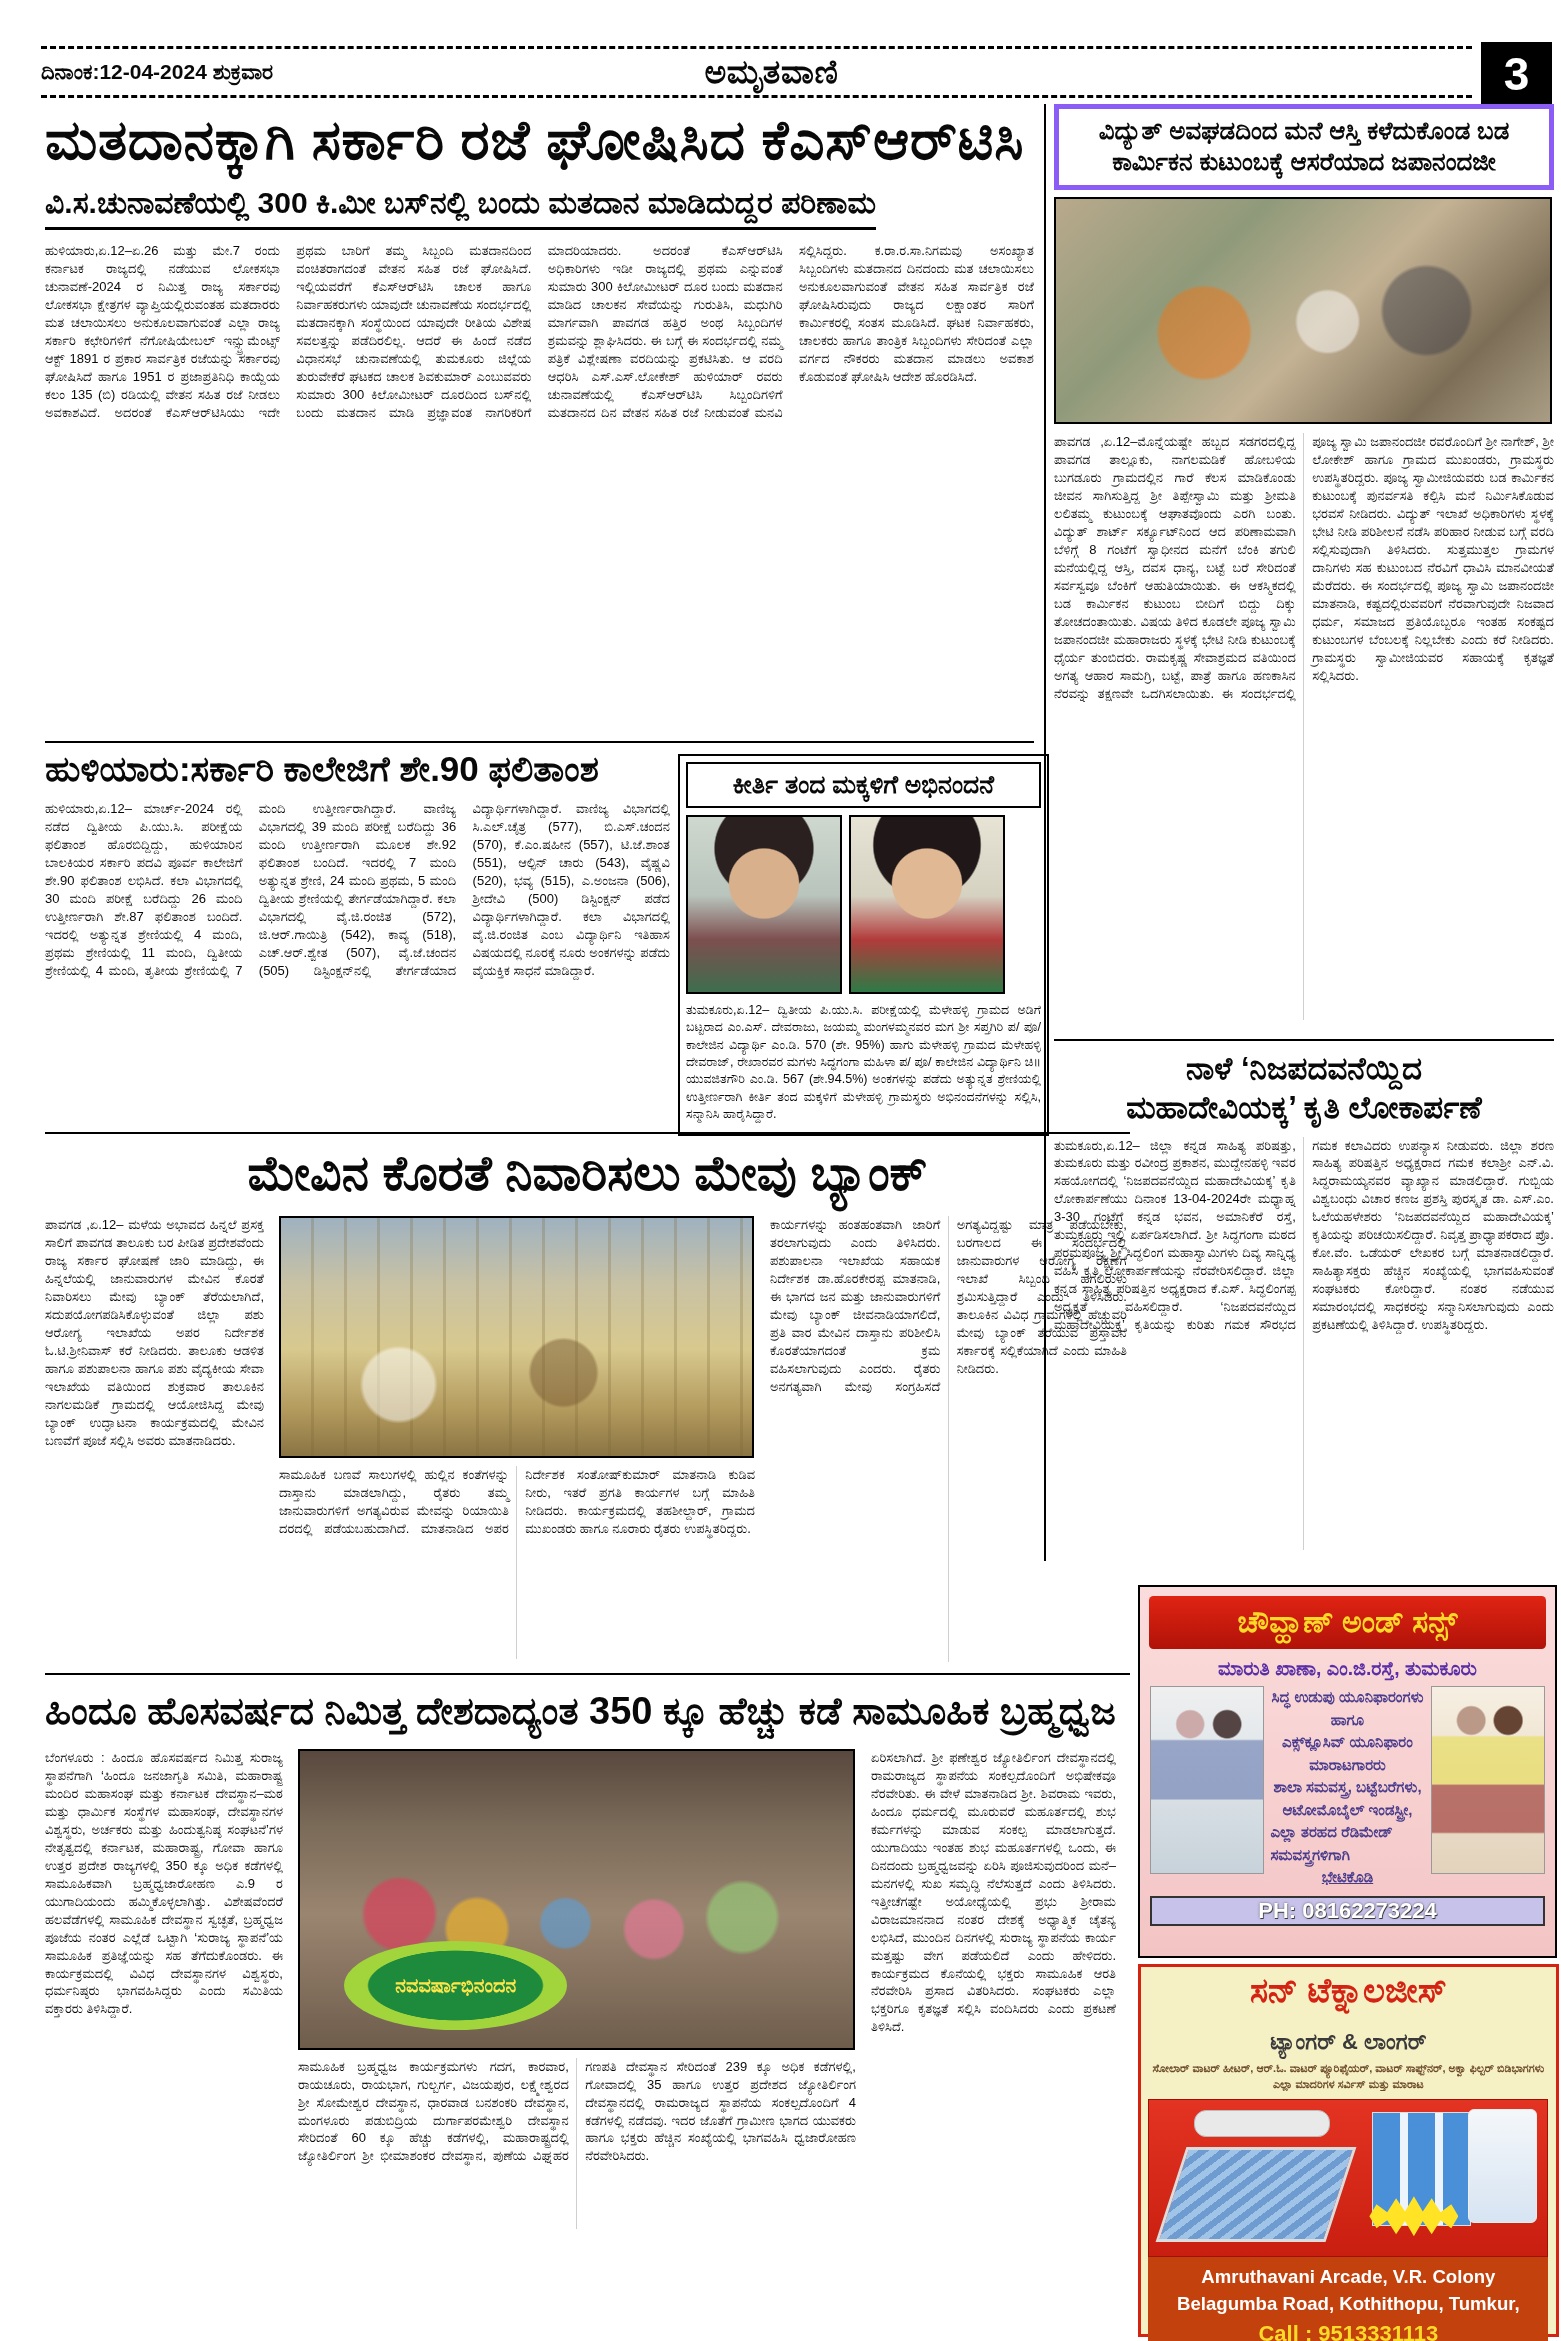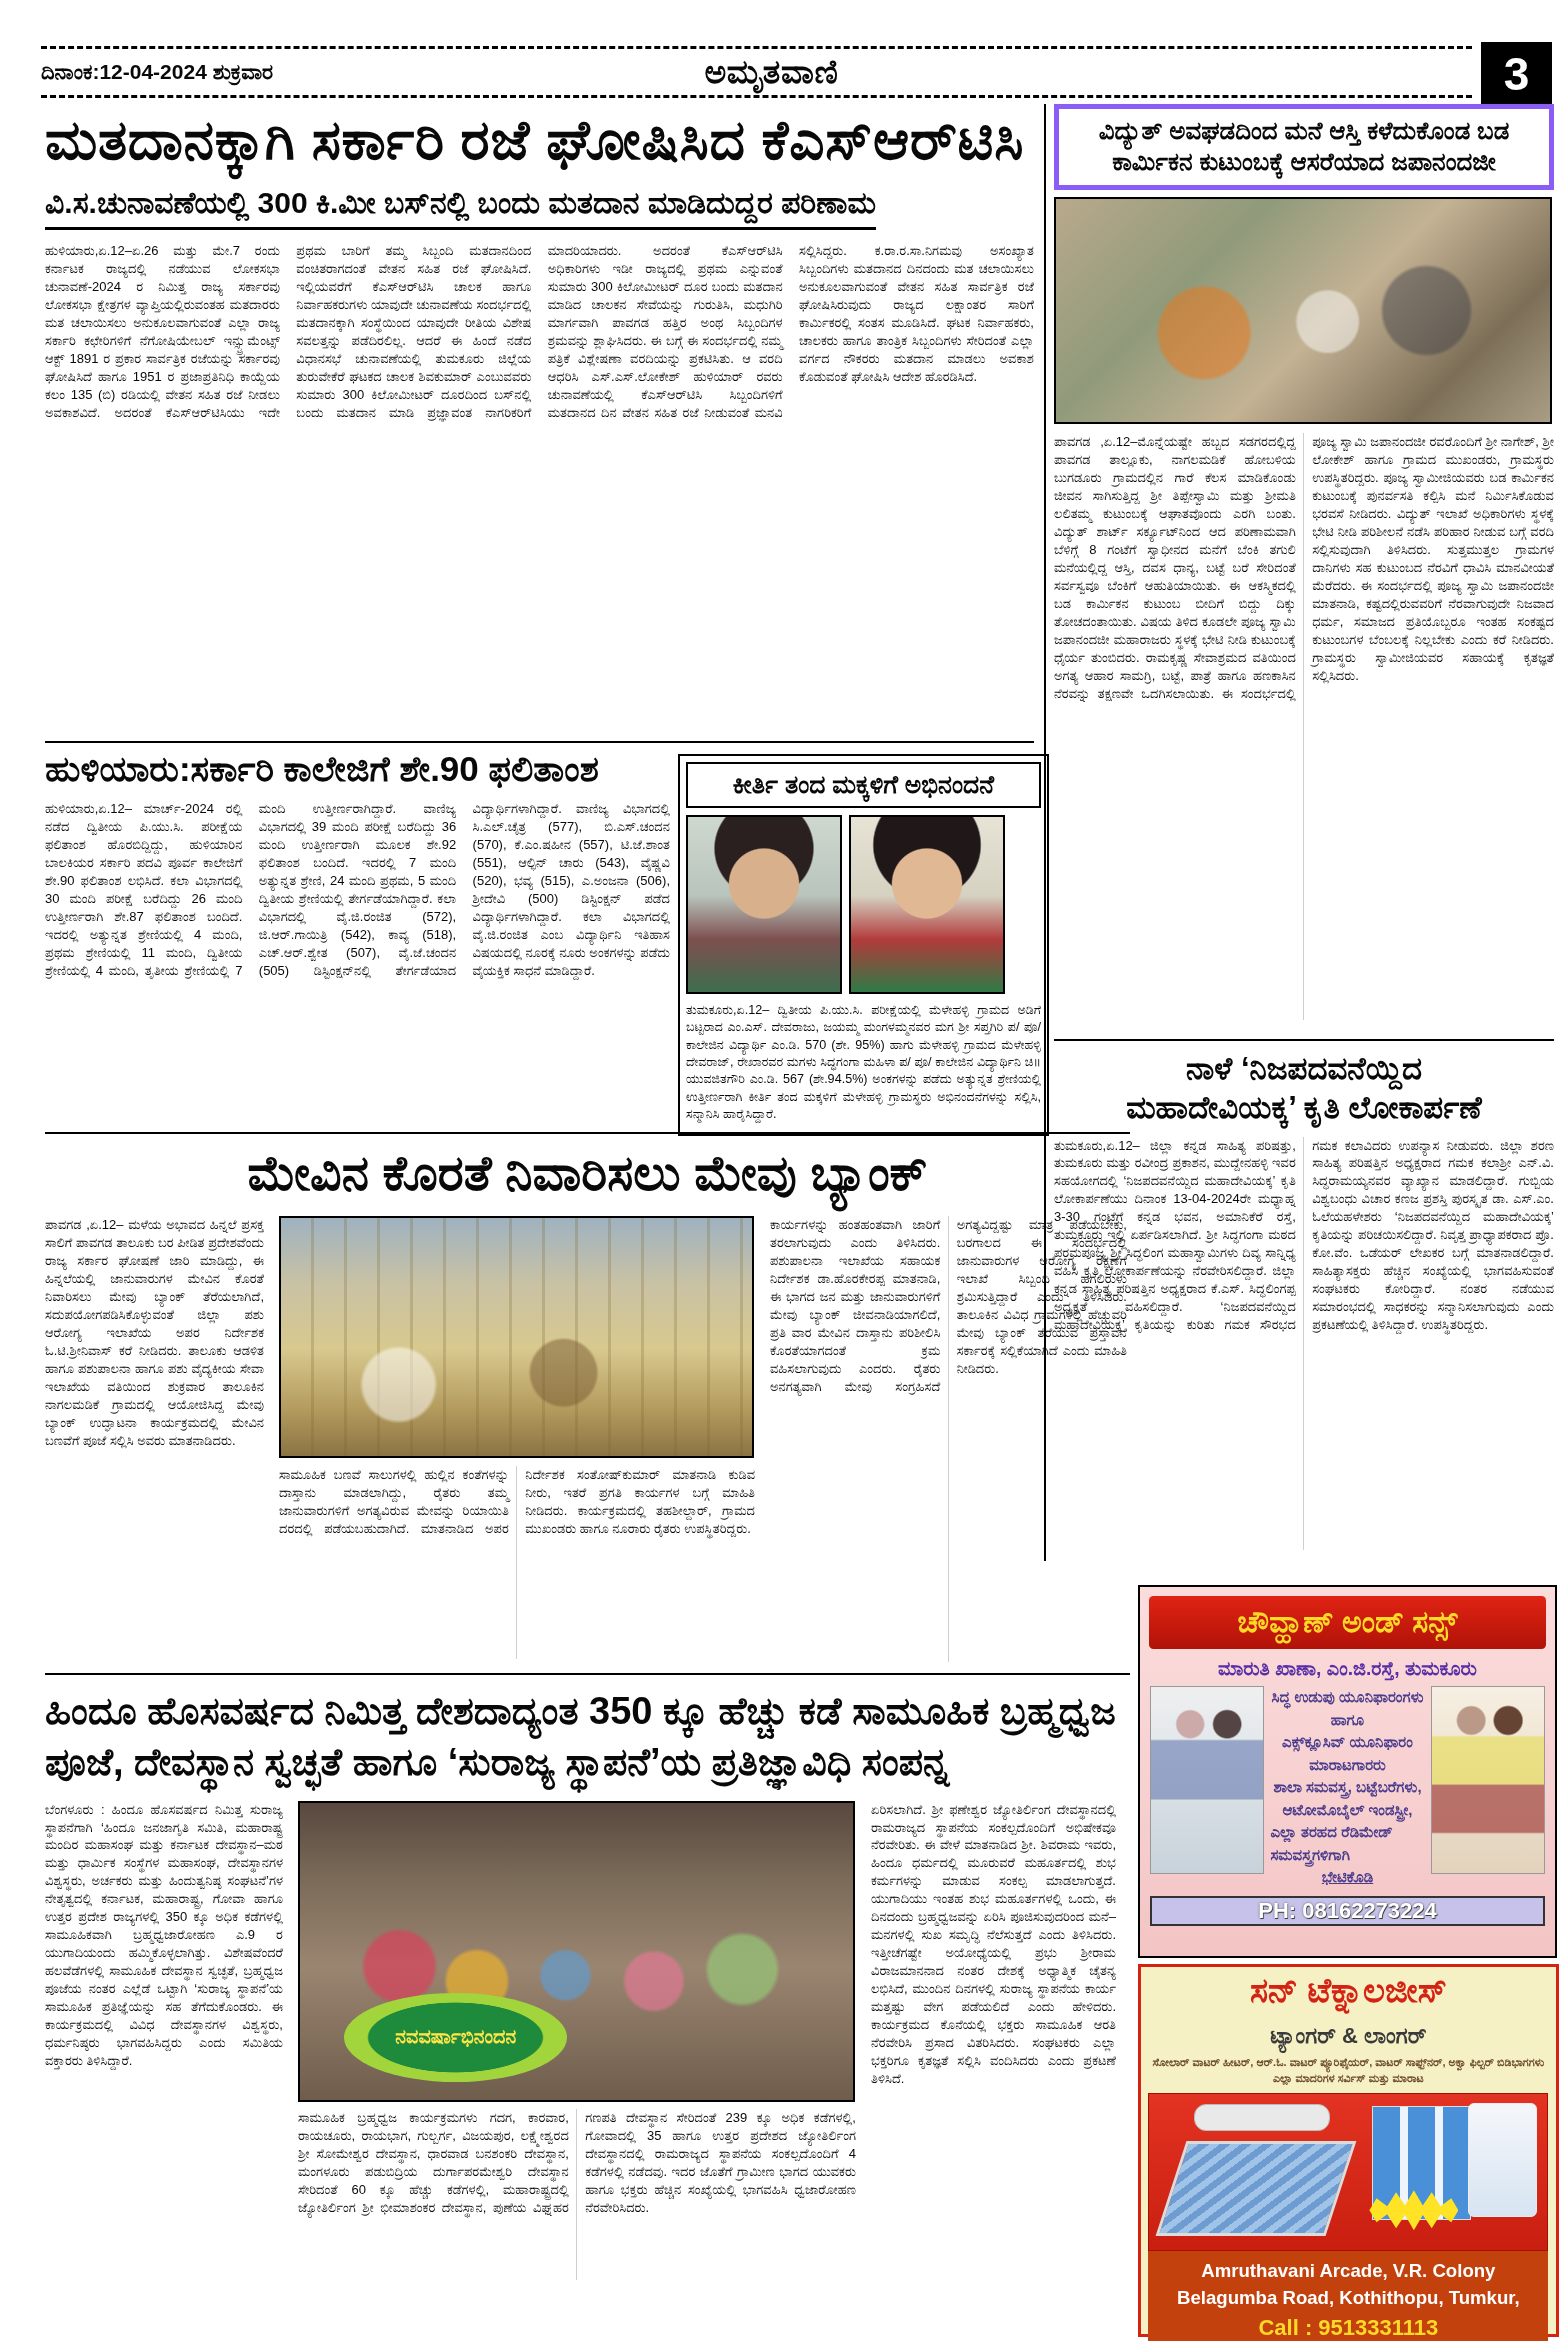--- a/index.html
+++ b/index.html
@@ -70,21 +70,21 @@
                         linear-gradient(180deg,transparent 28%,rgba(90,110,170,.55) 29% 60%,transparent 61%);}
   .kid-photo2{background:linear-gradient(180deg,#f6efe2 0%,#efe3cf 40%,#e3d3bd 100%);}
   .kid-photo2::after{background:radial-gradient(circle at 35% 18%,#b98 0 8%,transparent 9%),
                         radial-gradient(circle at 68% 18%,#643 0 8%,transparent 9%),
                         linear-gradient(180deg,transparent 26%,rgba(230,220,90,.65) 27% 52%,rgba(150,40,40,.6) 53% 78%,transparent 79%);}
   .ad1-lines{flex:1;font-size:15px;font-weight:bold;color:#4a3c8c;text-align:center;line-height:1.5;}
   .ad1-phone{margin:7.4px 10.4px;background:#c6c2ea;border:2.2px solid #333;color:#fff;
              font-size:22px;font-weight:bold;text-align:center;padding:0 3px;text-shadow:0 0 2.2px #555,0.7px 0.7px 0 #333;}
   .ad2{border:3px solid #d42313;background:#f6f0c5;padding:6px 7.4px;}
   .ad2-title{color:#d42313;font-size:34px;font-weight:bold;text-align:center;line-height:1.05;}
-  .ad2-sub{color:#3a3a3a;font-size:22px;font-weight:bold;text-align:center;margin-top:14px;}
+  .ad2-sub{color:#3a3a3a;font-size:22px;font-weight:bold;text-align:center;margin-top:20px;}
   .ad2-desc{font-size:11px;color:#6b4a2a;text-align:center;margin:6px 1.5px;line-height:1.45;font-weight:bold;}
   .ad2-visual{height:156px;background:linear-gradient(180deg,#e33322,#c91f10);position:relative;border:1.5px solid #a01005;}
   .ad2-visual .panel{position:absolute;left:22px;bottom:13.4px;width:164px;height:89px;
              background:repeating-linear-gradient(135deg,#9fc4e8 0 7.4px,#6f9cd0 7.4px 15px);border:3px solid #dcdcdc;transform:skewX(-18deg);}
   .ad2-visual .tank{position:absolute;left:45px;top:10.4px;width:134px;height:25px;background:#e9e9e9;border-radius:12px;border:1.5px solid #bbb;}
   .ad2-visual .filters{position:absolute;left:223px;top:12px;width:97px;height:112px;
              background:linear-gradient(90deg,#4a90d9 0 28%,#eef4fb 28% 36%,#4a90d9 36% 64%,#eef4fb 64% 72%,#4a90d9 72% 100%);border:1.5px solid #ddd;}
   .ad2-visual .ro{position:absolute;right:10.4px;top:9px;width:67px;height:112px;background:linear-gradient(180deg,#f4f7fa,#d7e4f2);border:1.5px solid #eee;border-radius:6px;}
   .ad2-visual .star{position:absolute;right:89px;bottom:19.3px;width:89px;height:40px;background:#ffe324;
              clip-path:polygon(0 50%,8% 20%,20% 40%,30% 5%,40% 38%,50% 0,60% 38%,70% 5%,80% 40%,92% 20%,100% 50%,92% 80%,80% 60%,70% 95%,60% 62%,50% 100%,40% 62%,30% 95%,20% 60%,8% 80%);}
@@ -148,21 +148,20 @@
         <div class="hay-photo" style="width:471px;height:238px;"></div>
         <div class="body-txt cols2" style="margin-top:7.4px;height:193px;overflow:hidden;">ಸಾಮೂಹಿಕ ಬಣವೆ ಸಾಲುಗಳಲ್ಲಿ ಹುಲ್ಲಿನ ಕಂತೆಗಳನ್ನು ದಾಸ್ತಾನು ಮಾಡಲಾಗಿದ್ದು, ರೈತರು ತಮ್ಮ ಜಾನುವಾರುಗಳಿಗೆ ಅಗತ್ಯವಿರುವ ಮೇವನ್ನು ರಿಯಾಯಿತಿ ದರದಲ್ಲಿ ಪಡೆಯಬಹುದಾಗಿದೆ. ಮಾತನಾಡಿದ ಅಪರ ನಿರ್ದೇಶಕ ಸಂತೋಷ್‌ಕುಮಾರ್ ಮಾತನಾಡಿ ಕುಡಿವ ನೀರು, ಇತರೆ ಪ್ರಗತಿ ಕಾರ್ಯಗಳ ಬಗ್ಗೆ ಮಾಹಿತಿ ನೀಡಿದರು. ಕಾರ್ಯಕ್ರಮದಲ್ಲಿ ತಹಶೀಲ್ದಾರ್, ಗ್ರಾಮದ ಮುಖಂಡರು ಹಾಗೂ ನೂರಾರು ರೈತರು ಉಪಸ್ಥಿತರಿದ್ದರು.</div>
       </div>
       <div class="body-txt cols2" style="width:357px;height:446px;overflow:hidden;">ಕಾರ್ಯಗಳನ್ನು ಹಂತಹಂತವಾಗಿ ಜಾರಿಗೆ ತರಲಾಗುವುದು ಎಂದು ತಿಳಿಸಿದರು. ಪಶುಪಾಲನಾ ಇಲಾಖೆಯ ಸಹಾಯಕ ನಿರ್ದೇಶಕ ಡಾ.ಹೊರಕೇರಪ್ಪ ಮಾತನಾಡಿ, ಈ ಭಾಗದ ಜನ ಮತ್ತು ಜಾನುವಾರುಗಳಿಗೆ ಮೇವು ಬ್ಯಾಂಕ್ ಜೀವನಾಡಿಯಾಗಲಿದೆ, ಪ್ರತಿ ವಾರ ಮೇವಿನ ದಾಸ್ತಾನು ಪರಿಶೀಲಿಸಿ ಕೊರತೆಯಾಗದಂತೆ ಕ್ರಮ ವಹಿಸಲಾಗುವುದು ಎಂದರು. ರೈತರು ಅನಗತ್ಯವಾಗಿ ಮೇವು ಸಂಗ್ರಹಿಸದೆ ಅಗತ್ಯವಿದ್ದಷ್ಟು ಮಾತ್ರ ಪಡೆಯಬೇಕು, ಬರಗಾಲದ ಈ ಸಂದರ್ಭದಲ್ಲಿ ಜಾನುವಾರುಗಳ ಆರೋಗ್ಯ ರಕ್ಷಣೆಗೆ ಇಲಾಖೆ ಸಿಬ್ಬಂದಿ ಹಗಲಿರುಳು ಶ್ರಮಿಸುತ್ತಿದ್ದಾರೆ ಎಂದು ತಿಳಿಸಿದರು. ತಾಲೂಕಿನ ವಿವಿಧ ಗ್ರಾಮಗಳಲ್ಲಿ ಹೆಚ್ಚುವರಿ ಮೇವು ಬ್ಯಾಂಕ್ ತೆರೆಯುವ ಪ್ರಸ್ತಾವನೆ ಸರ್ಕಾರಕ್ಕೆ ಸಲ್ಲಿಕೆಯಾಗಿದೆ ಎಂದು ಮಾಹಿತಿ ನೀಡಿದರು.</div>
     </div>
   </div>
 
   <div class="rule-h" style="left:45px;top:1673px;width:1085px;"></div>
   <div class="abs" style="left:45px;top:1686px;width:1085px;">
     <h1 style="font-size:38px;line-height:1.35;">ಹಿಂದೂ ಹೊಸವರ್ಷದ ನಿಮಿತ್ತ ದೇಶದಾದ್ಯಂತ 350 ಕ್ಕೂ ಹೆಚ್ಚು ಕಡೆ ಸಾಮೂಹಿಕ ಬ್ರಹ್ಮಧ್ವಜ</h1>
-    <h1 style="font-size:38px;line-height:1.35;">ಪೂಜೆ,  ದೇವಸ್ಥಾನ ಸ್ವಚ್ಛತೆ ಹಾಗೂ ‘ಸುರಾಜ್ಯ ಸ್ಥಾಪನೆ’ಯ ಪ್ರತಿಜ್ಞಾವಿಧಿ ಸಂಪನ್ನ</h1>
     <div style="display:flex;gap:15px;margin-top:12px;">
       <div class="body-txt" style="width:238px;height:483px;overflow:hidden;">ಬೆಂಗಳೂರು : ಹಿಂದೂ ಹೊಸವರ್ಷದ ನಿಮಿತ್ತ ಸುರಾಜ್ಯ ಸ್ಥಾಪನೆಗಾಗಿ ‘ಹಿಂದೂ ಜನಜಾಗೃತಿ ಸಮಿತಿ, ಮಹಾರಾಷ್ಟ್ರ ಮಂದಿರ ಮಹಾಸಂಘ ಮತ್ತು ಕರ್ನಾಟಕ ದೇವಸ್ಥಾನ–ಮಠ ಮತ್ತು ಧಾರ್ಮಿಕ ಸಂಸ್ಥೆಗಳ ಮಹಾಸಂಘ, ದೇವಸ್ಥಾನಗಳ ವಿಶ್ವಸ್ಥರು, ಅರ್ಚಕರು ಮತ್ತು ಹಿಂದುತ್ವನಿಷ್ಠ ಸಂಘಟನೆ’ಗಳ ನೇತೃತ್ವದಲ್ಲಿ ಕರ್ನಾಟಕ, ಮಹಾರಾಷ್ಟ್ರ, ಗೋವಾ ಹಾಗೂ ಉತ್ತರ ಪ್ರದೇಶ ರಾಜ್ಯಗಳಲ್ಲಿ 350 ಕ್ಕೂ ಅಧಿಕ ಕಡೆಗಳಲ್ಲಿ ಸಾಮೂಹಿಕವಾಗಿ ಬ್ರಹ್ಮಧ್ವಜಾರೋಹಣ ಎ.9 ರ ಯುಗಾದಿಯಂದು ಹಮ್ಮಿಕೊಳ್ಳಲಾಗಿತ್ತು. ವಿಶೇಷವೆಂದರೆ ಹಲವೆಡೆಗಳಲ್ಲಿ ಸಾಮೂಹಿಕ ದೇವಸ್ಥಾನ ಸ್ವಚ್ಛತೆ, ಬ್ರಹ್ಮಧ್ವಜ ಪೂಜೆಯ ನಂತರ ಎಲ್ಲೆಡೆ ಒಟ್ಟಾಗಿ ‘ಸುರಾಜ್ಯ ಸ್ಥಾಪನೆ’ಯ ಸಾಮೂಹಿಕ ಪ್ರತಿಜ್ಞೆಯನ್ನು ಸಹ ತೆಗೆದುಕೊಂಡರು. ಈ ಕಾರ್ಯಕ್ರಮದಲ್ಲಿ ವಿವಿಧ ದೇವಸ್ಥಾನಗಳ ವಿಶ್ವಸ್ಥರು, ಧರ್ಮನಿಷ್ಠರು ಭಾಗವಹಿಸಿದ್ದರು ಎಂದು ಸಮಿತಿಯ ವಕ್ತಾರರು ತಿಳಿಸಿದ್ದಾರೆ.</div>
       <div style="width:558px;">
         <div class="crowd-photo" style="width:553px;height:297px;">
           <div class="rangoli">ನವವರ್ಷಾಭಿನಂದನ</div>
         </div>
         <div class="body-txt cols2" style="margin-top:7.4px;height:171px;overflow:hidden;">ಸಾಮೂಹಿಕ ಬ್ರಹ್ಮಧ್ವಜ ಕಾರ್ಯಕ್ರಮಗಳು ಗದಗ, ಕಾರವಾರ, ರಾಯಚೂರು, ರಾಯಭಾಗ, ಗುಲ್ಬರ್ಗ, ವಿಜಯಪುರ, ಲಕ್ಷ್ಮೇಶ್ವರದ ಶ್ರೀ ಸೋಮೇಶ್ವರ ದೇವಸ್ಥಾನ, ಧಾರವಾಡ ಬನಶಂಕರಿ ದೇವಸ್ಥಾನ, ಮಂಗಳೂರು ಪಡುಬಿದ್ರಿಯ ದುರ್ಗಾಪರಮೇಶ್ವರಿ ದೇವಸ್ಥಾನ ಸೇರಿದಂತೆ 60 ಕ್ಕೂ ಹೆಚ್ಚು ಕಡೆಗಳಲ್ಲಿ, ಮಹಾರಾಷ್ಟ್ರದಲ್ಲಿ ಜ್ಯೋತಿರ್ಲಿಂಗ ಶ್ರೀ ಭೀಮಾಶಂಕರ ದೇವಸ್ಥಾನ, ಪುಣೆಯ ವಿಘ್ನಹರ ಗಣಪತಿ ದೇವಸ್ಥಾನ ಸೇರಿದಂತೆ 239 ಕ್ಕೂ ಅಧಿಕ ಕಡೆಗಳಲ್ಲಿ, ಗೋವಾದಲ್ಲಿ 35 ಹಾಗೂ ಉತ್ತರ ಪ್ರದೇಶದ ಜ್ಯೋತಿರ್ಲಿಂಗ ದೇವಸ್ಥಾನದಲ್ಲಿ ರಾಮರಾಜ್ಯದ ಸ್ಥಾಪನೆಯ ಸಂಕಲ್ಪದೊಂದಿಗೆ 4 ಕಡೆಗಳಲ್ಲಿ ನಡೆದವು. ಇದರ ಜೊತೆಗೆ ಗ್ರಾಮೀಣ ಭಾಗದ ಯುವಕರು ಹಾಗೂ ಭಕ್ತರು ಹೆಚ್ಚಿನ ಸಂಖ್ಯೆಯಲ್ಲಿ ಭಾಗವಹಿಸಿ ಧ್ವಜಾರೋಹಣ ನೆರವೇರಿಸಿದರು.</div>
       </div>
       <div class="body-txt" style="width:245px;height:483px;overflow:hidden;">ಏರಿಸಲಾಗಿದೆ. ಶ್ರೀ ಫಣೇಶ್ವರ ಜ್ಯೋತಿರ್ಲಿಂಗ ದೇವಸ್ಥಾನದಲ್ಲಿ ರಾಮರಾಜ್ಯದ ಸ್ಥಾಪನೆಯ ಸಂಕಲ್ಪದೊಂದಿಗೆ ಅಭಿಷೇಕವೂ ನೆರವೇರಿತು. ಈ ವೇಳೆ ಮಾತನಾಡಿದ ಶ್ರೀ. ಶಿವರಾಮ ಇವರು, ಹಿಂದೂ ಧರ್ಮದಲ್ಲಿ ಮೂರುವರೆ ಮಹೂರ್ತದಲ್ಲಿ ಶುಭ ಕರ್ಮಗಳನ್ನು ಮಾಡುವ ಸಂಕಲ್ಪ ಮಾಡಲಾಗುತ್ತದೆ. ಯುಗಾದಿಯು ಇಂತಹ ಶುಭ ಮಹೂರ್ತಗಳಲ್ಲಿ ಒಂದು, ಈ ದಿನದಂದು ಬ್ರಹ್ಮಧ್ವಜವನ್ನು ಏರಿಸಿ ಪೂಜಿಸುವುದರಿಂದ ಮನೆ–ಮನಗಳಲ್ಲಿ ಸುಖ ಸಮೃದ್ಧಿ ನೆಲೆಸುತ್ತದೆ ಎಂದು ತಿಳಿಸಿದರು. ಇತ್ತೀಚೆಗಷ್ಟೇ ಅಯೋಧ್ಯೆಯಲ್ಲಿ ಪ್ರಭು ಶ್ರೀರಾಮ ವಿರಾಜಮಾನನಾದ ನಂತರ ದೇಶಕ್ಕೆ ಅಧ್ಯಾತ್ಮಿಕ ಚೈತನ್ಯ ಲಭಿಸಿದೆ, ಮುಂದಿನ ದಿನಗಳಲ್ಲಿ ಸುರಾಜ್ಯ ಸ್ಥಾಪನೆಯ ಕಾರ್ಯ ಮತ್ತಷ್ಟು ವೇಗ ಪಡೆಯಲಿದೆ ಎಂದು ಹೇಳಿದರು. ಕಾರ್ಯಕ್ರಮದ ಕೊನೆಯಲ್ಲಿ ಭಕ್ತರು ಸಾಮೂಹಿಕ ಆರತಿ ನೆರವೇರಿಸಿ ಪ್ರಸಾದ ವಿತರಿಸಿದರು. ಸಂಘಟಕರು ಎಲ್ಲಾ ಭಕ್ತರಿಗೂ ಕೃತಜ್ಞತೆ ಸಲ್ಲಿಸಿ ವಂದಿಸಿದರು ಎಂದು ಪ್ರಕಟಣೆ ತಿಳಿಸಿದೆ.</div>
     </div>

